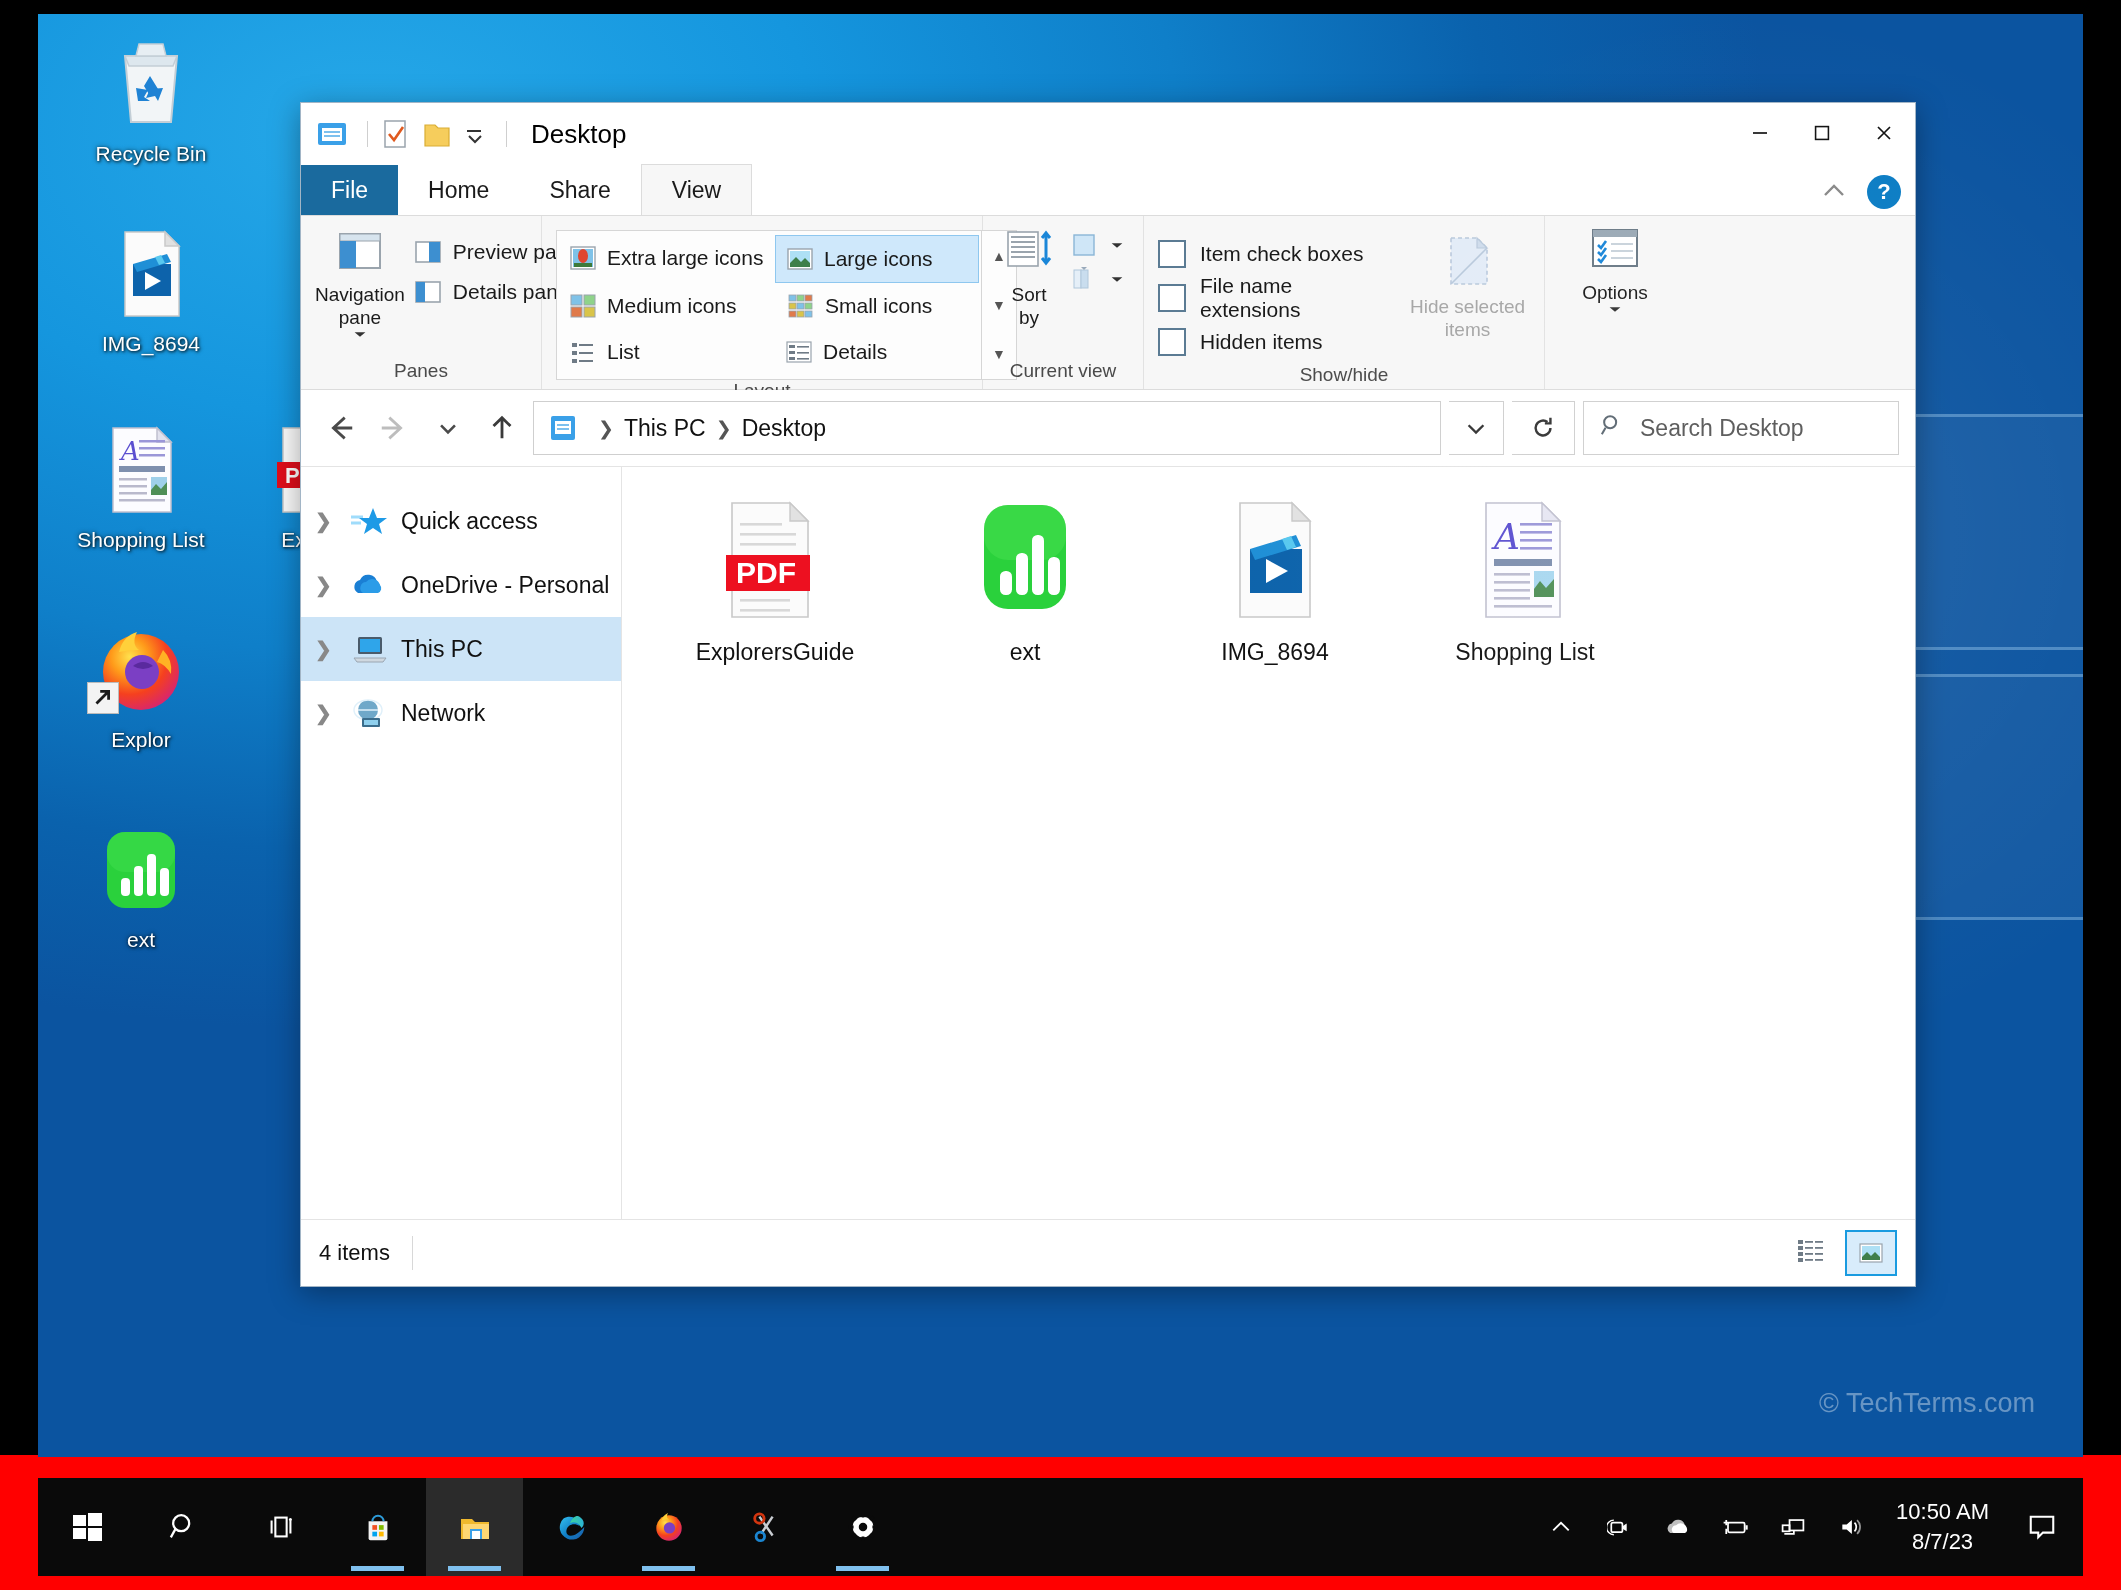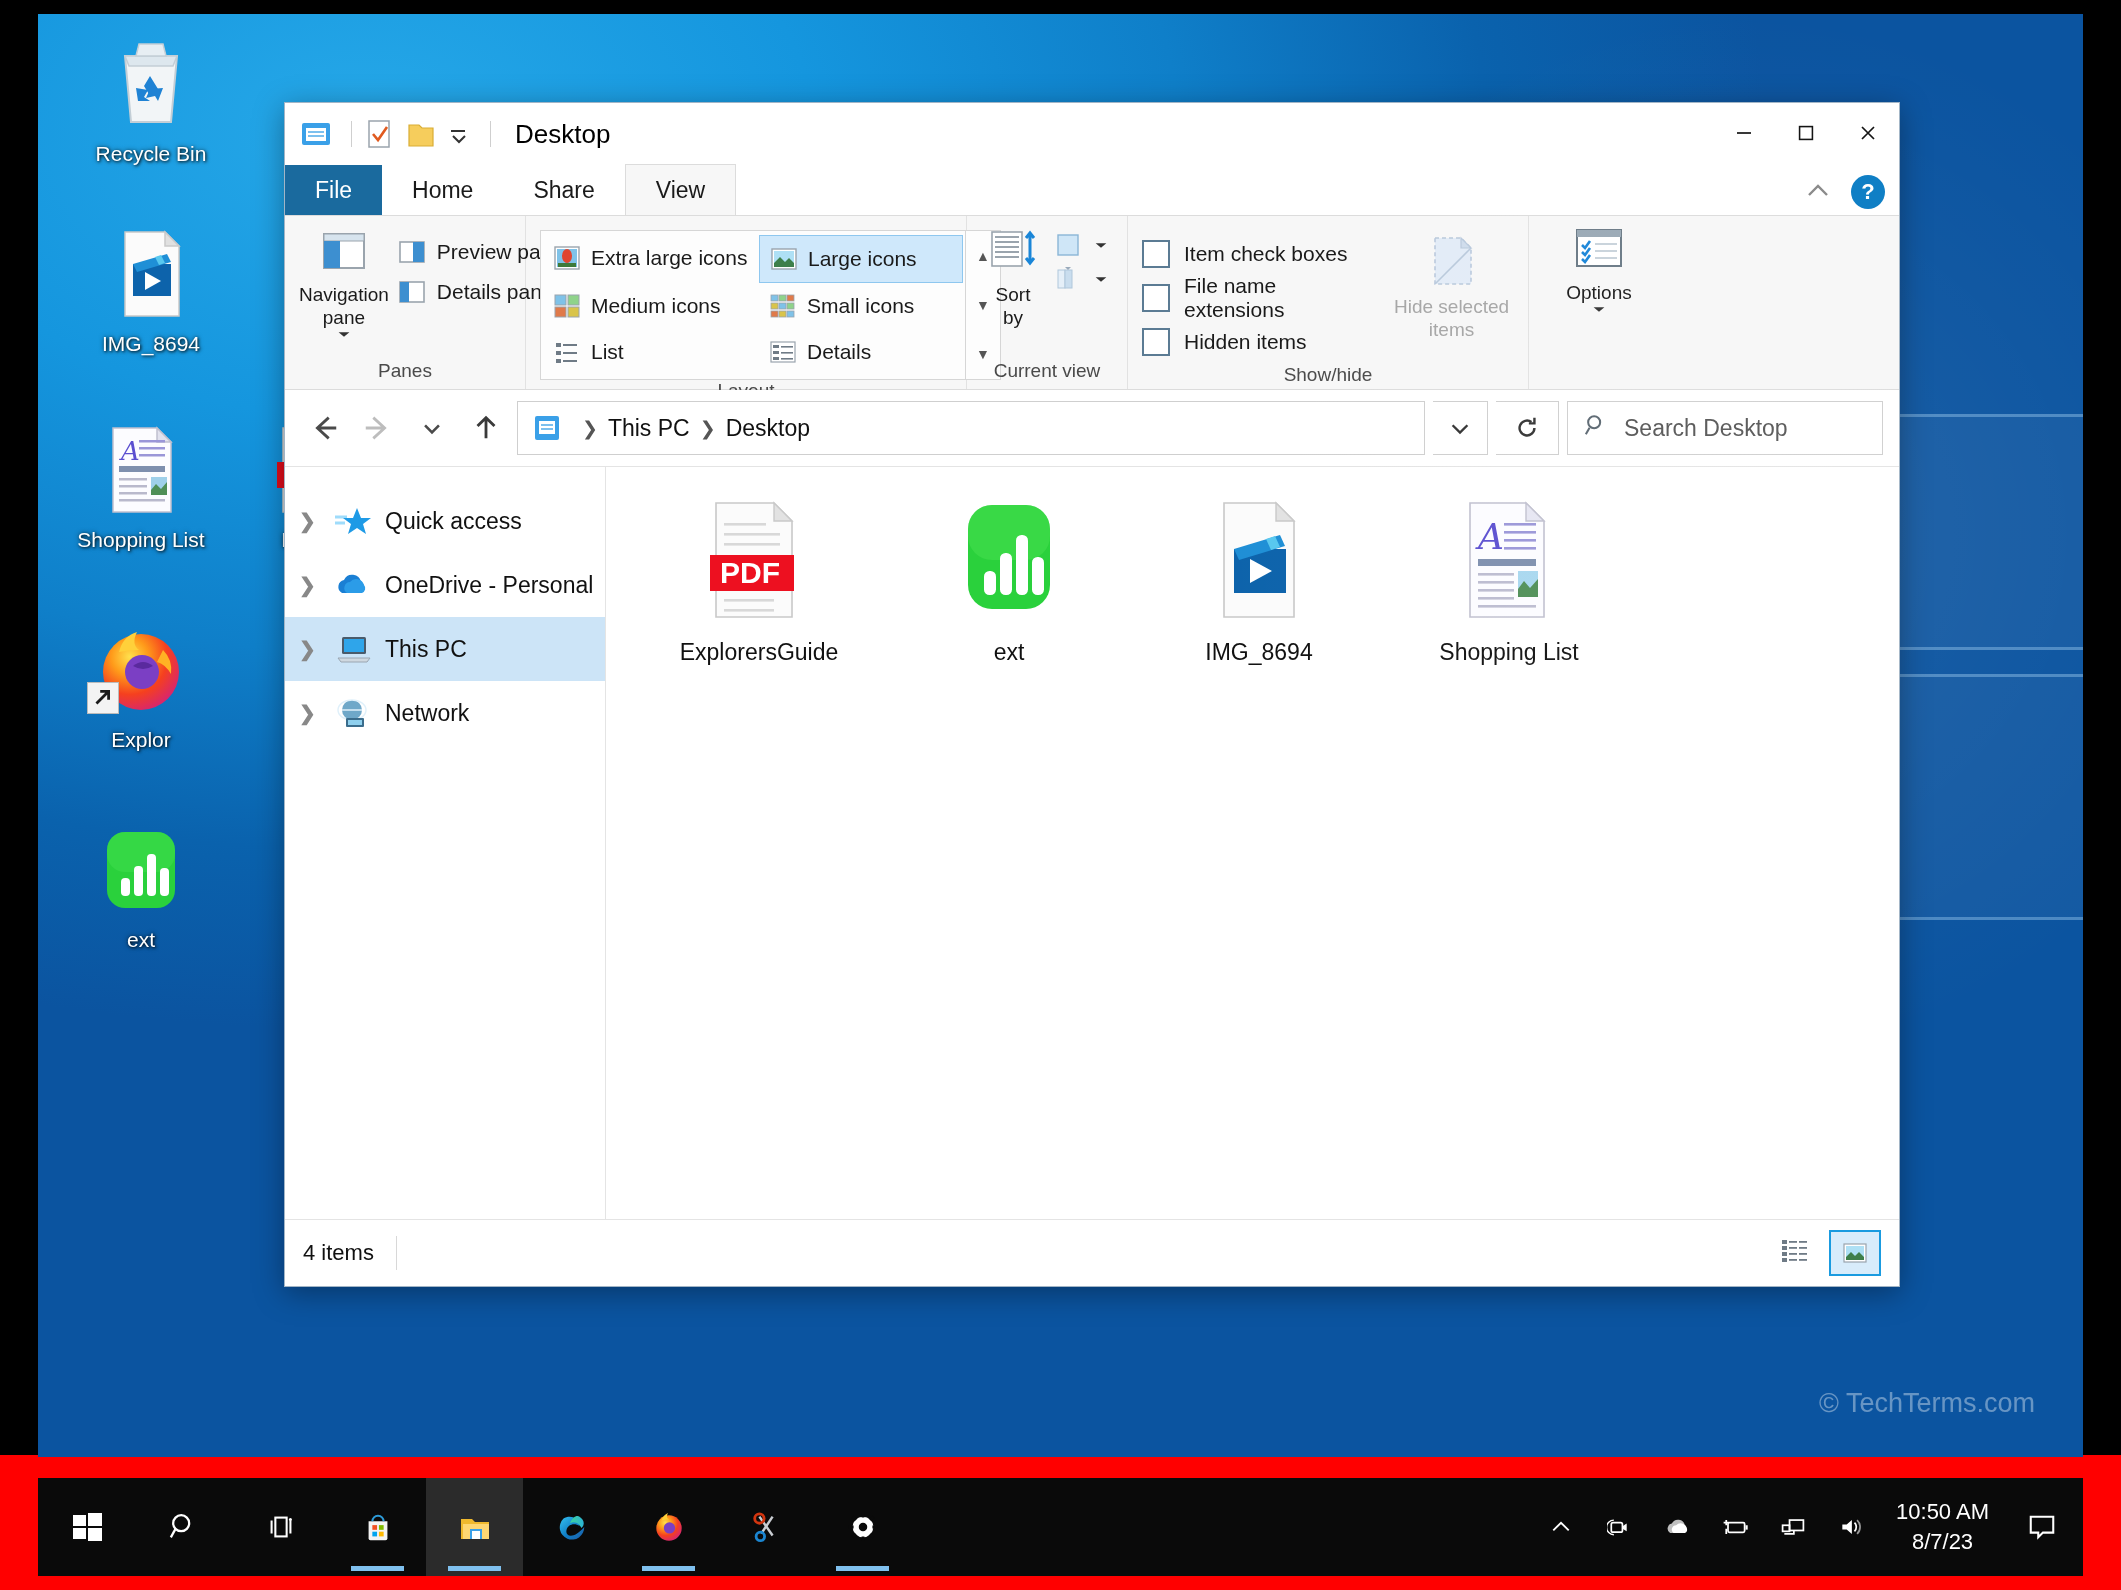--- a/index.html
+++ b/index.html
@@ -28,21 +28,21 @@
   
   .dicon{position:absolute;width:170px;text-align:center;cursor:default;}
   .dicon .glyph{width:96px;height:96px;margin:0 auto;position:relative;}
   .dicon .dlabel{
     margin-top:9px;color:#fff;font-size:21px;line-height:26px;
     text-shadow:1px 1px 3px rgba(0,0,0,.85),0 0 5px rgba(0,0,0,.6);
     white-space:nowrap;
   }
   
   #win{
-    position:absolute;left:246px;top:88px;width:1614px;height:1183px;
+    position:absolute;left:262px;top:88px;width:1614px;height:1183px;
     background:#fff;border:1px solid #a2b5c6;box-shadow:0 6px 28px rgba(0,0,0,.35);
     display:flex;flex-direction:column;
   }
   
   #titlebar{height:62px;display:flex;align-items:center;padding:0 0 0 14px;position:relative;background:#fff;}
   .qa-icon{width:34px;height:34px;margin-right:8px;position:relative;}
   .tsep{width:1px;height:26px;background:#cfcfcf;margin:0 10px;}
   #wintitle{font-size:26px;color:#000;margin-left:14px;}
   .wbtn{width:62px;height:60px;display:flex;align-items:center;justify-content:center;}
   #wbtns{position:absolute;right:0;top:0;display:flex;}
@@ -355,21 +355,21 @@
                     <span class="vi">
                       <svg viewBox="0 0 28 28" width="28" height="28">
                           <rect x="2" y="4" width="24" height="20" fill="#fff" stroke="#9aa4ad" stroke-width="1.4"></rect>
                           <rect x="4" y="6" width="20" height="16" fill="#aee0f5"></rect>
                           <path d="M4 18 l6 -6 l5 5 l4 -4 l5 5 v4 h-20z" fill="#3e7f4a"></path>
                         </svg>
                     </span>
                     <span>Large icons</span>
                   </div>
                 </div>
-                <div style="display:flex;">
+                <div style="display:flex;justify-content:space-between;">
                   <div class="viewcell" style="width:196px;">
                     <span class="vi">
                       <svg viewBox="0 0 28 28" width="28" height="28">
                           <rect x="2" y="3" width="11" height="10" fill="#7fc2e8" stroke="#9aa4ad"></rect>
                           <rect x="15" y="3" width="11" height="10" fill="#8fd38a" stroke="#9aa4ad"></rect>
                           <rect x="2" y="15" width="11" height="10" fill="#e07a4a" stroke="#9aa4ad"></rect>
                           <rect x="15" y="15" width="11" height="10" fill="#d9c44a" stroke="#9aa4ad"></rect>
                         </svg>
                     </span>
                     <span>Medium icons</span>

